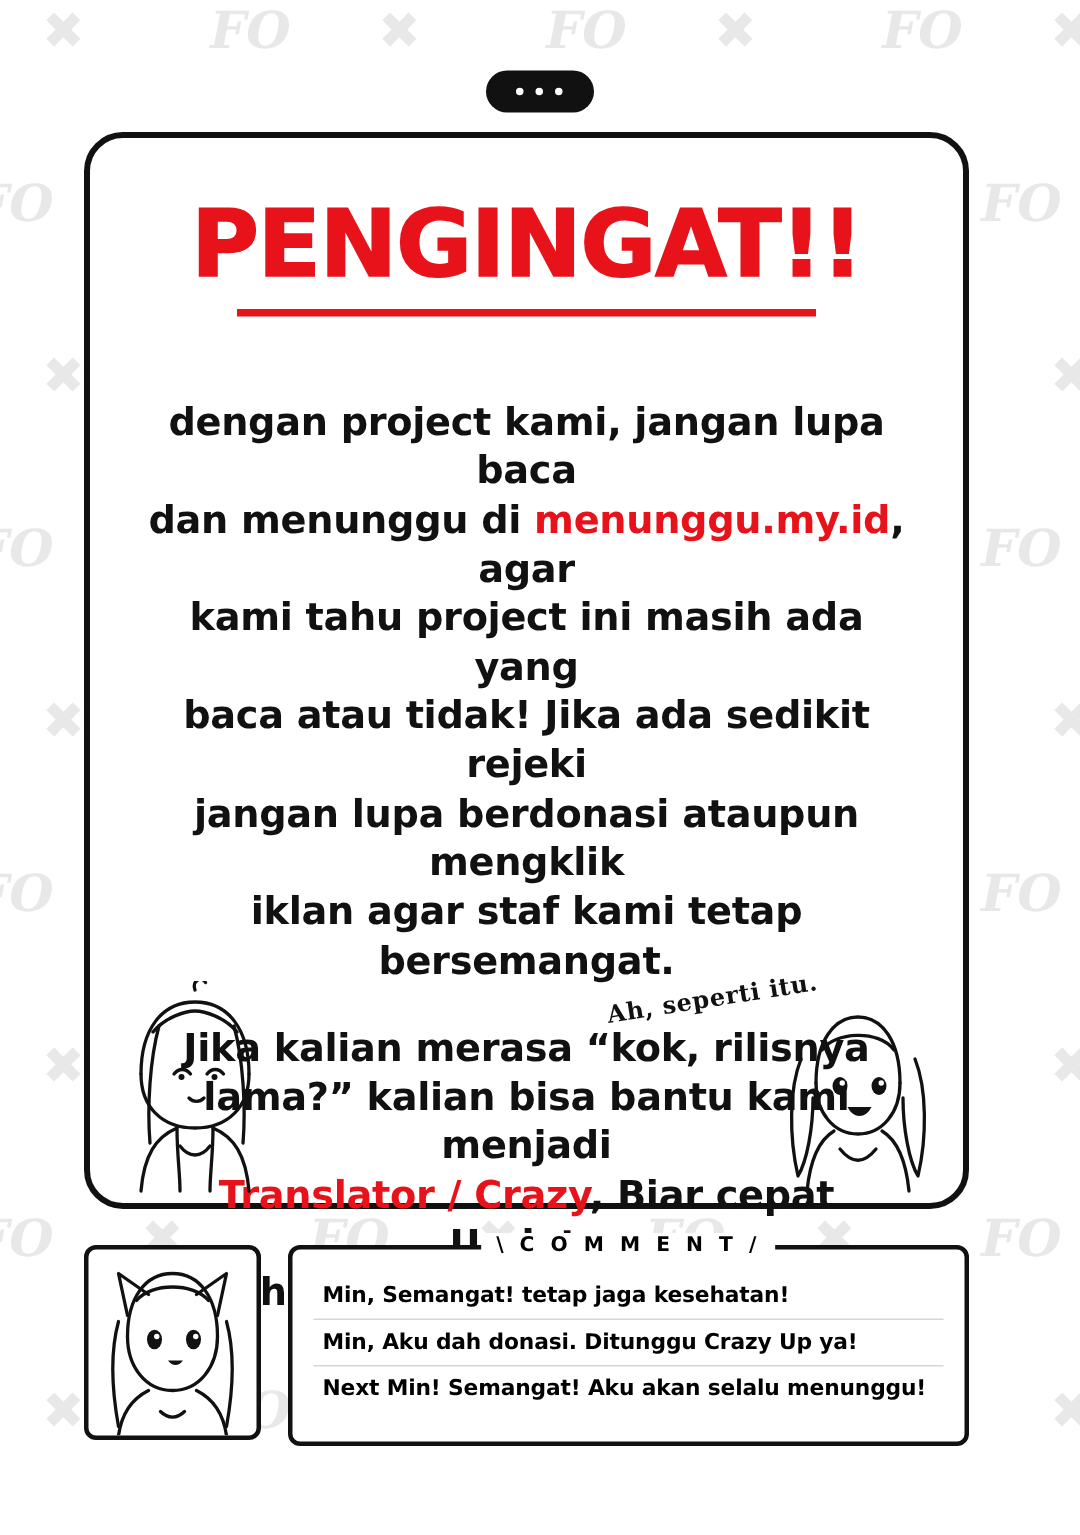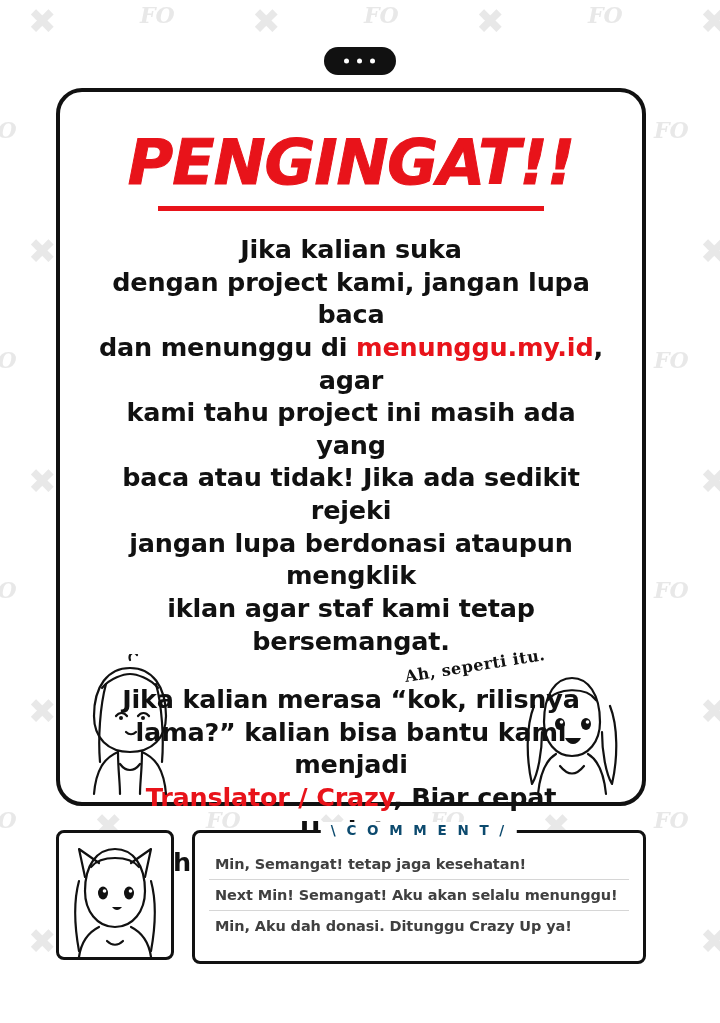--- a/index.html
+++ b/index.html
@@ -21,21 +21,21 @@
     pointer-events: none;
   }
   .bg-x, .bg-fo {
     position: absolute;
     color: #e8e8e8;
     font-weight: 900;
     user-select: none;
     line-height: 1;
   }
   .bg-x { font-size: 34px; }
-  .bg-fo { font-size: 22px; font-family: "DejaVu Serif", serif; font-style: italic; }
+  .bg-fo { font-size: 34px; font-family: "DejaVu Serif", serif; font-style: italic; }
 
   
   #notch {
     position: absolute;
     top: 47px;
     left: 50%;
     transform: translateX(-50%);
     width: 72px;
     height: 28px;
     background: #111;
@@ -70,21 +70,20 @@
 
   #title {
     margin: 40px 0 0 0;
     text-align: center;
     color: #e8131a;
     font-family: "DejaVu Sans", sans-serif;
     font-weight: 900;
     font-size: 62px;
     letter-spacing: -1px;
     line-height: 1;
-    font-style: italic;
     -webkit-text-stroke: 1px #e8131a;
   }
   #title-underline {
     width: 386px;
     height: 5px;
     background: #e8131a;
     margin: 12px auto 0 auto;
   }
 
   .body-text {
@@ -159,27 +158,27 @@
   #comment-header {
     position: absolute;
     top: -11px;
     left: 50%;
     transform: translateX(-50%);
     background: #fff;
     padding: 0 10px;
     font-weight: 900;
     font-size: 13.5px;
     letter-spacing: 3px;
-    color: #0c4a6e;
+    color: #000000;
     white-space: nowrap;
   }
   .comment-row {
     font-weight: 700;
     font-size: 14.5px;
-    color: #404040;
+    color: #000000;
     padding: 7px 6px 7px 6px;
     border-bottom: 1.5px solid #d6d6d6;
     letter-spacing: -0.1px;
   }
   .comment-row:last-child { border-bottom: none; }
 </style>
 </head>
 <body>
 
 <div id="bg-pattern">
@@ -253,21 +252,21 @@
   <span class="dot d2"></span>
   <span class="dot d3"></span>
 </div>
 
 <div id="main-card">
 
   <h1 id="title">PENGINGAT!!</h1>
   <div id="title-underline"></div>
 
   <div class="body-text">
-    <span>Jika kalian suka</span><br>
+    <br>
     <span>dengan project kami, jangan lupa baca</span><br>
     <span>dan menunggu di </span><span class="red">menunggu.my.id</span><span>, agar</span><br>
     <span>kami tahu project ini masih ada yang</span><br>
     <span>baca atau tidak! Jika ada sedikit rejeki</span><br>
     <span>jangan lupa berdonasi ataupun mengklik</span><br>
     <span>iklan agar staf kami tetap bersemangat.</span>
   </div>
 
   <div class="body-text second">
     <span>Jika kalian merasa “kok, rilisnya</span><br>
@@ -352,16 +351,16 @@
       <g fill="#fff">
           <circle cx="45.5" cy="58" r="1.8"></circle>
           <circle cx="71.5" cy="58" r="1.8"></circle>
         </g>
     </svg>
   </div>
 
   <div id="comment-panel">
     <div id="comment-header">\  C O M M E N T  /</div>
     <div class="comment-row">Min, Semangat! tetap jaga kesehatan!</div>
+    <div class="comment-row">Min, Aku dah donasi. Ditunggu Crazy Up ya!</div>
     <div class="comment-row">Next Min! Semangat! Aku akan selalu menunggu!</div>
-    <div class="comment-row">Min, Aku dah donasi. Ditunggu Crazy Up ya!</div>
   </div>
 </div>
 
 </body></html>

